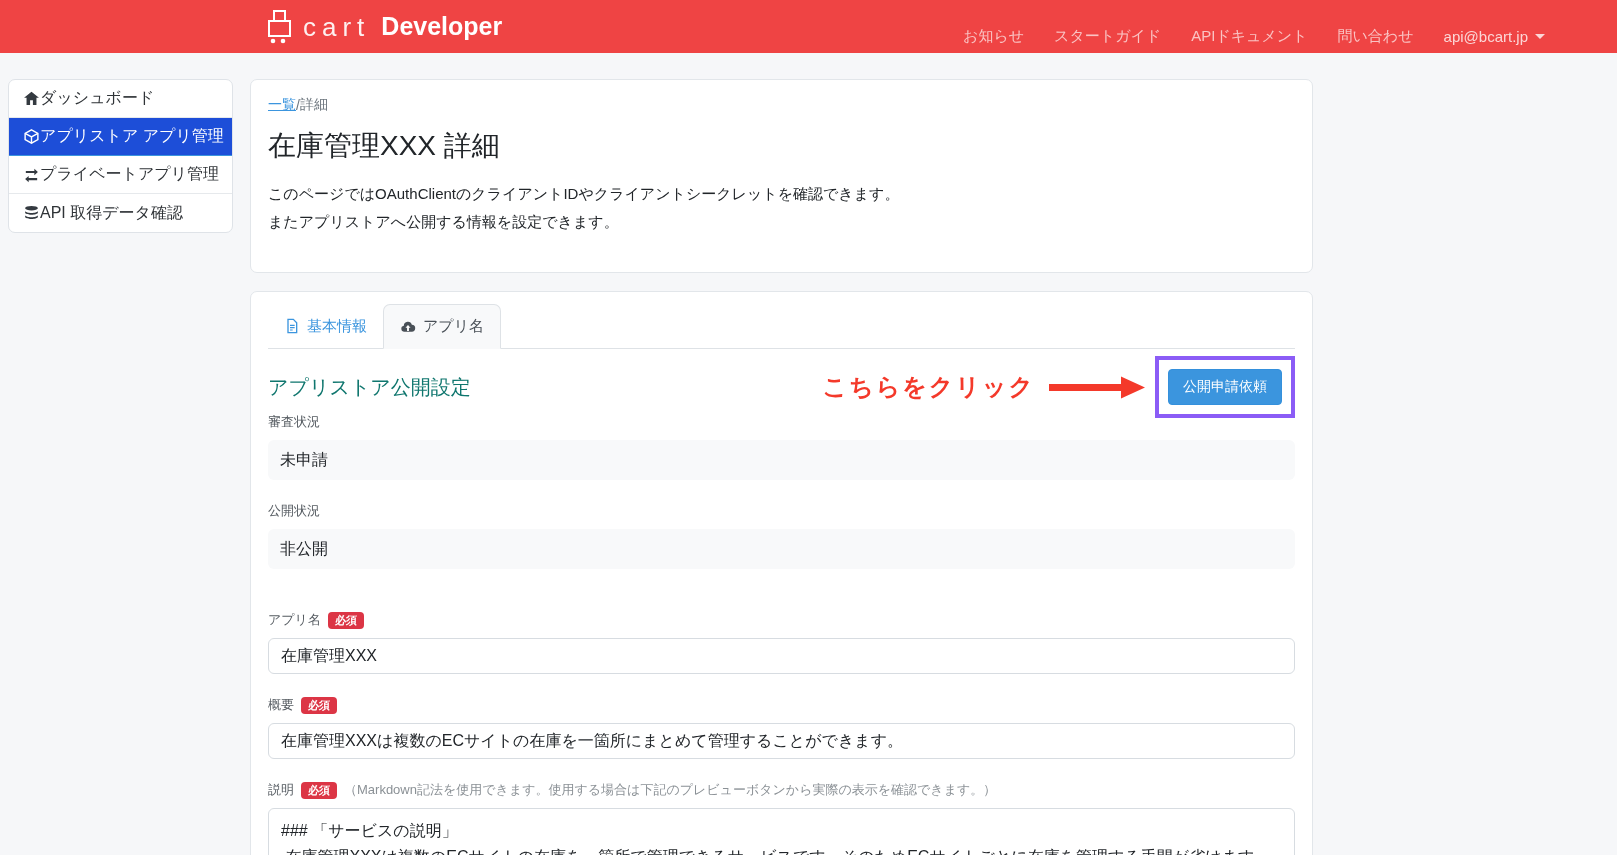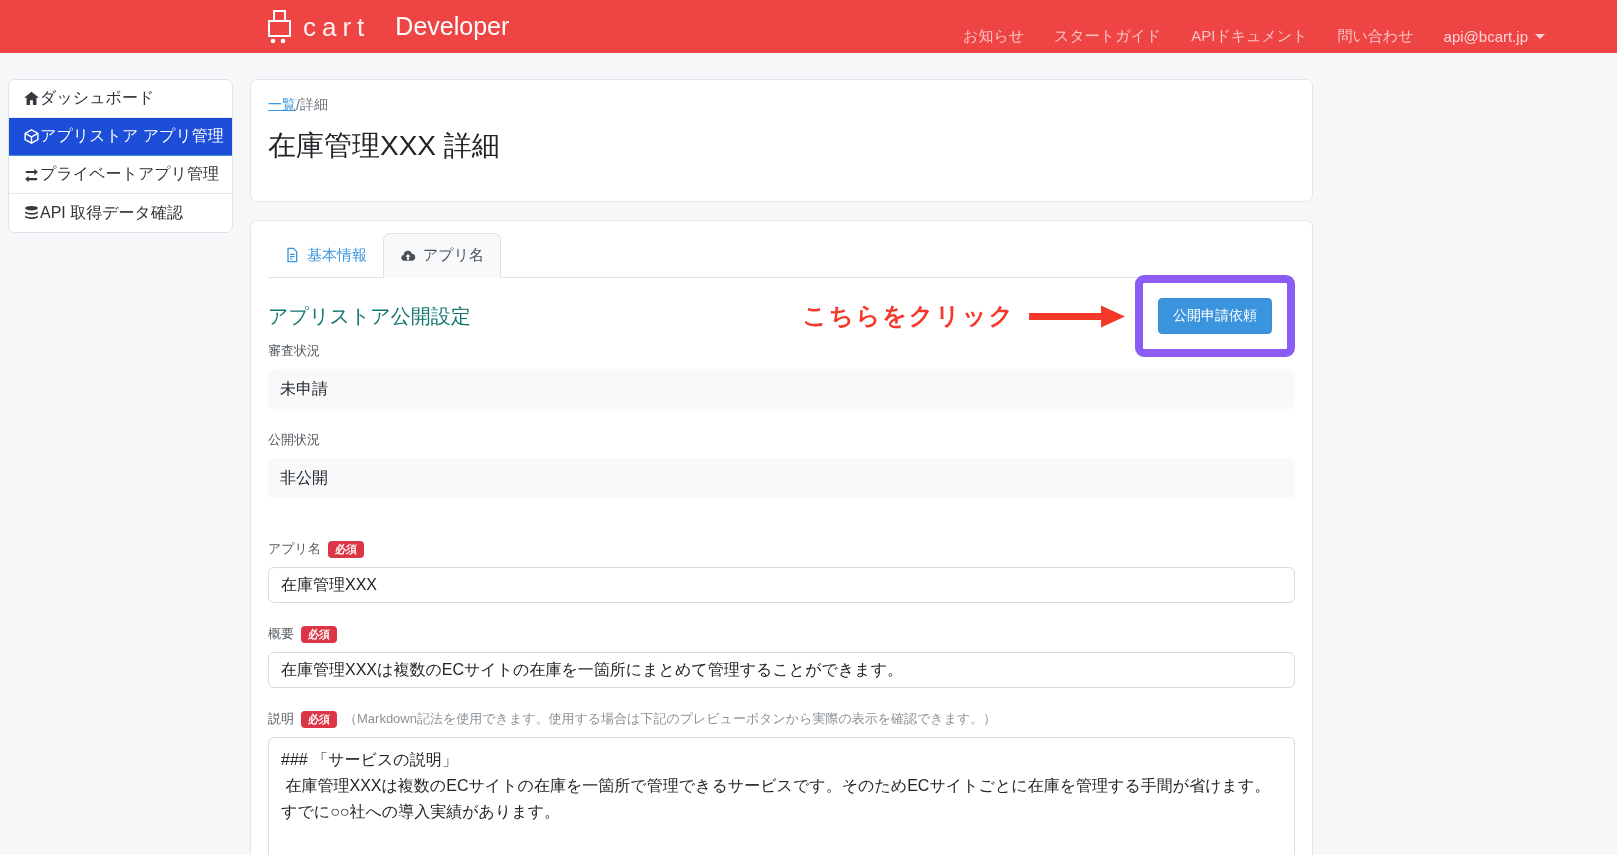--- a/index.html
+++ b/index.html
@@ -18,21 +18,21 @@
   }
   .brand {
     position: absolute; left: 267px; top: 0; height: 53px;
     display: flex; align-items: center; gap: 9px; cursor: pointer;
   }
   .brand-cart {
     color: rgba(255,255,255,0.92); font-size: 26px; font-weight: 400;
     letter-spacing: 6px; line-height: 1;
   }
   .brand-developer {
-    color: #ffffff; font-size: 25px; font-weight: normal; line-height: 1; margin-left: 16px;
+    color: #ffffff; font-size: 25px; font-weight: bold; line-height: 1; margin-left: 2px;
   }
   .nav-right {
     position: absolute; right: 72px; top: 16px; height: 40px;
     display: flex; align-items: center; gap: 30px;
   }
   .nav-link {
     color: rgba(255,255,255,0.68); font-size: 15px; cursor: pointer; white-space: nowrap;
   }
   .nav-user {
     color: rgba(255,255,255,0.78); font-size: 15px; cursor: pointer;
@@ -93,21 +93,21 @@
   .section-row {
     margin-top: 12px; display: flex; align-items: center; justify-content: space-between;
     height: 52px;
   }
   .section-title { font-size: 20px; font-weight: 400; color: #0f766e; }
   .annotated { display: flex; align-items: center; }
   .annotation-text {
     color: #f4392a; font-size: 24px; font-weight: bold; letter-spacing: 2px; white-space: nowrap;
   }
   .annotation-arrow { margin: 0 10px 0 14px; display: inline-flex; }
-  .red-box { border: 8px solid #8b5cf6; padding: 15px; border-radius: 9px; }
+  .red-box { border: 4px solid #8b5cf6; padding: 9px; border-radius: 0; }
   .btn-primary {
     background: #3b95de; color: #ffffff; border: 1px solid #3490dc; border-radius: 4px;
     font-size: 14px; padding: 8px 14px; cursor: pointer; white-space: nowrap;
     font-family: inherit;
   }
 
   
   .form-group { margin-bottom: 22px; }
   .form-group.gap-lg { margin-bottom: 42px; }
   .form-label {
@@ -204,20 +204,24 @@
 
 <div class="main">
 
   <div class="card card-header-block">
     <div class="breadcrumb">
       <a>一覧</a>
       <span class="bc-sep">/</span>
       <span class="bc-current">詳細</span>
     </div>
     <div class="page-title">在庫管理XXX 詳細</div>
+    <div class="page-desc">
+      <div>このページではOAuthClientのクライアントIDやクライアントシークレットを確認できます。</div>
+      <div>またアプリストアへ公開する情報を設定できます。</div>
+    </div>
   </div>
 
   <div class="card detail-card">
 
     <div class="tab-nav">
       <div class="tab tab-link">
         <span class="icn">
           <svg viewBox="0 0 24 24" width="16" height="16">
             <path d="M6 2 H14 L19 7 V22 H6 Z" fill="none" stroke="#3b95de" stroke-width="2"></path>
             <path d="M9 11 H16 M9 14.5 H16 M9 18 H13" stroke="#3b95de" stroke-width="1.8" fill="none"></path>

